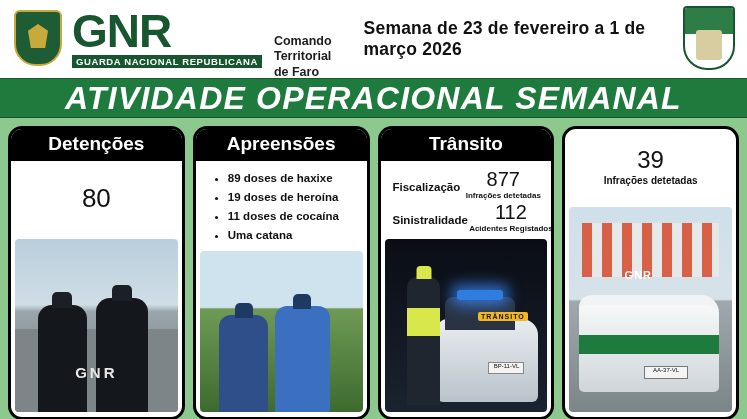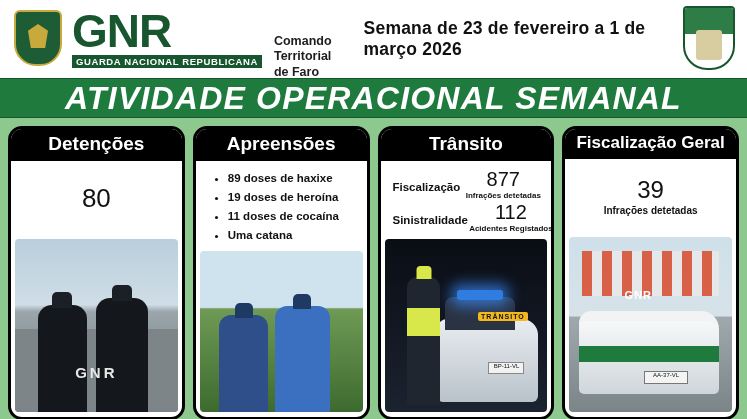--- a/index.html
+++ b/index.html
@@ -454,21 +454,20 @@
         <div class="car">
           <div class="lightbar"></div>
         </div>
         <div class="transito">TRÂNSITO</div>
         <div class="plate">BP-11-VL</div>
         <div class="officer"></div>
       </div>
     </div>
 
     <div class="card">
-      <div class="card-head small">Fiscalização Geral</div>
       <div class="card-body">
         <div class="fg-wrap">
           <div class="fg-num">39</div>
           <div class="fg-cap">Infrações detetadas</div>
         </div>
       </div>
       <div class="photo ph4">
         <div class="crane"></div>
         <div class="pcar"></div>
         <div class="gnrtag">GNR</div>

